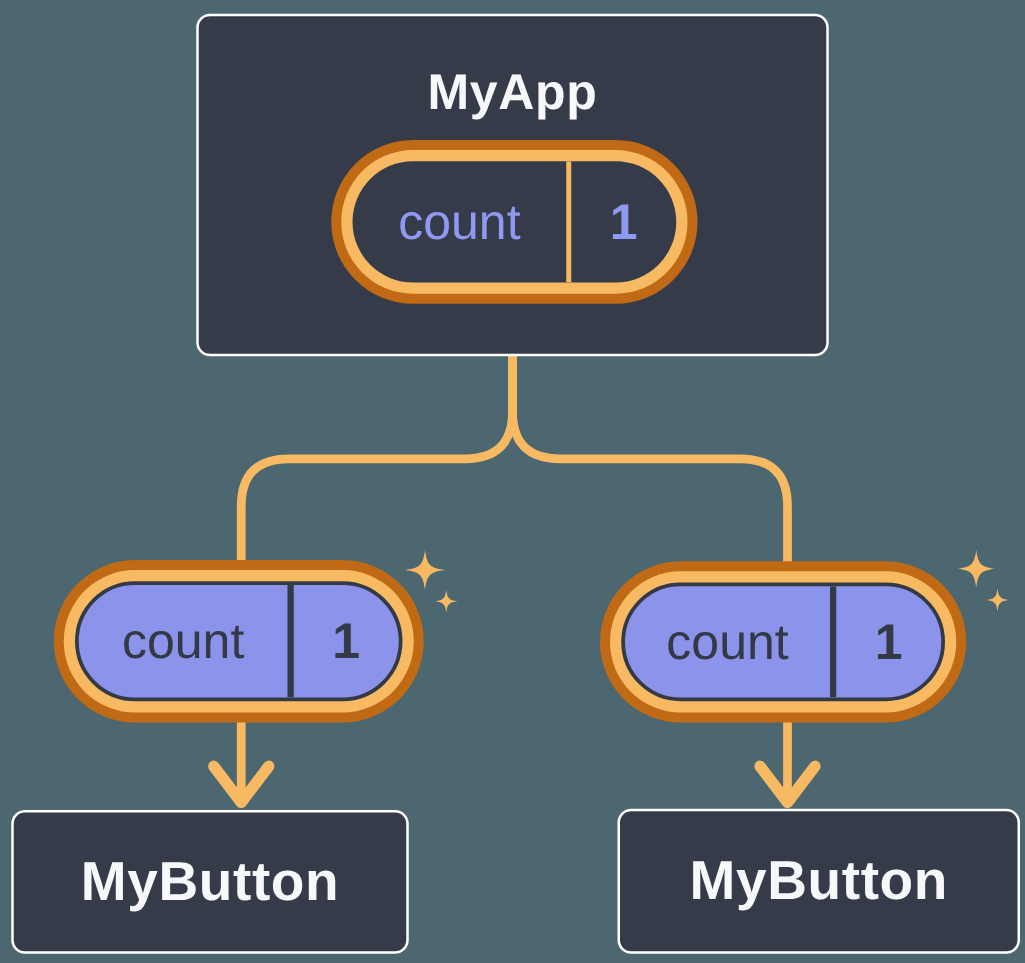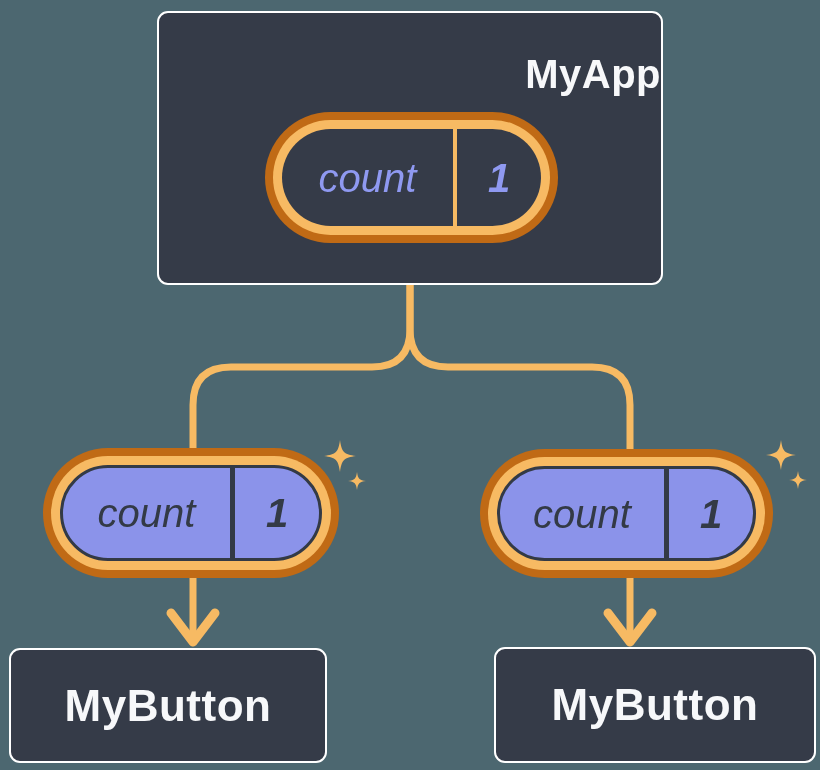--- a/index.html
+++ b/index.html
@@ -12,38 +12,38 @@
   
   .node{
     position:absolute;box-sizing:border-box;z-index:1;
     background:#353B48;border:2px solid #FFFFFF;border-radius:11px;
   }
   .node-title{
     color:#F7F8FA;font-weight:700;letter-spacing:.5px;
     text-align:center;user-select:none;
   }
   .node-root{left:157px;top:11px;width:506px;height:274px;}
-  .node-root .node-title{margin-top:41px;font-size:40px;line-height:1;text-align:right;}
+  .node-root .node-title{margin-top:41px;font-size:40px;line-height:1;}
   .node-child{display:flex;align-items:center;justify-content:center;}
   .node-child .node-title{font-size:44px;}
   .node-child-left{left:9px;top:648px;width:318px;height:115px;}
   .node-child-right{left:494px;top:647px;width:322px;height:116px;}
 
   
   .pill{
     position:absolute;box-sizing:border-box;z-index:2;
     background:#C06A15;border-radius:999px;padding:8px;
   }
   .pill-mid{
     box-sizing:border-box;height:100%;
     background:#F7BA63;border-radius:999px;padding:9px;
   }
   .pill-body{
     box-sizing:border-box;height:100%;border-radius:999px;
-    display:flex;align-items:stretch;overflow:hidden;font-style:italic;
+    display:flex;align-items:stretch;overflow:hidden;
   }
   .pill-dark .pill-body{background:#353B48;}
   .pill-light .pill-body{background:#8B93EA;border:3px solid #333A46;}
   .pill-label,.pill-value{
     display:flex;align-items:center;justify-content:center;
     font-size:40px;line-height:1;user-select:none;
   }
   .pill-label{flex:1;font-weight:400;}
   .pill-value{width:84px;font-weight:700;}
   .pill-divider{width:5px;}

